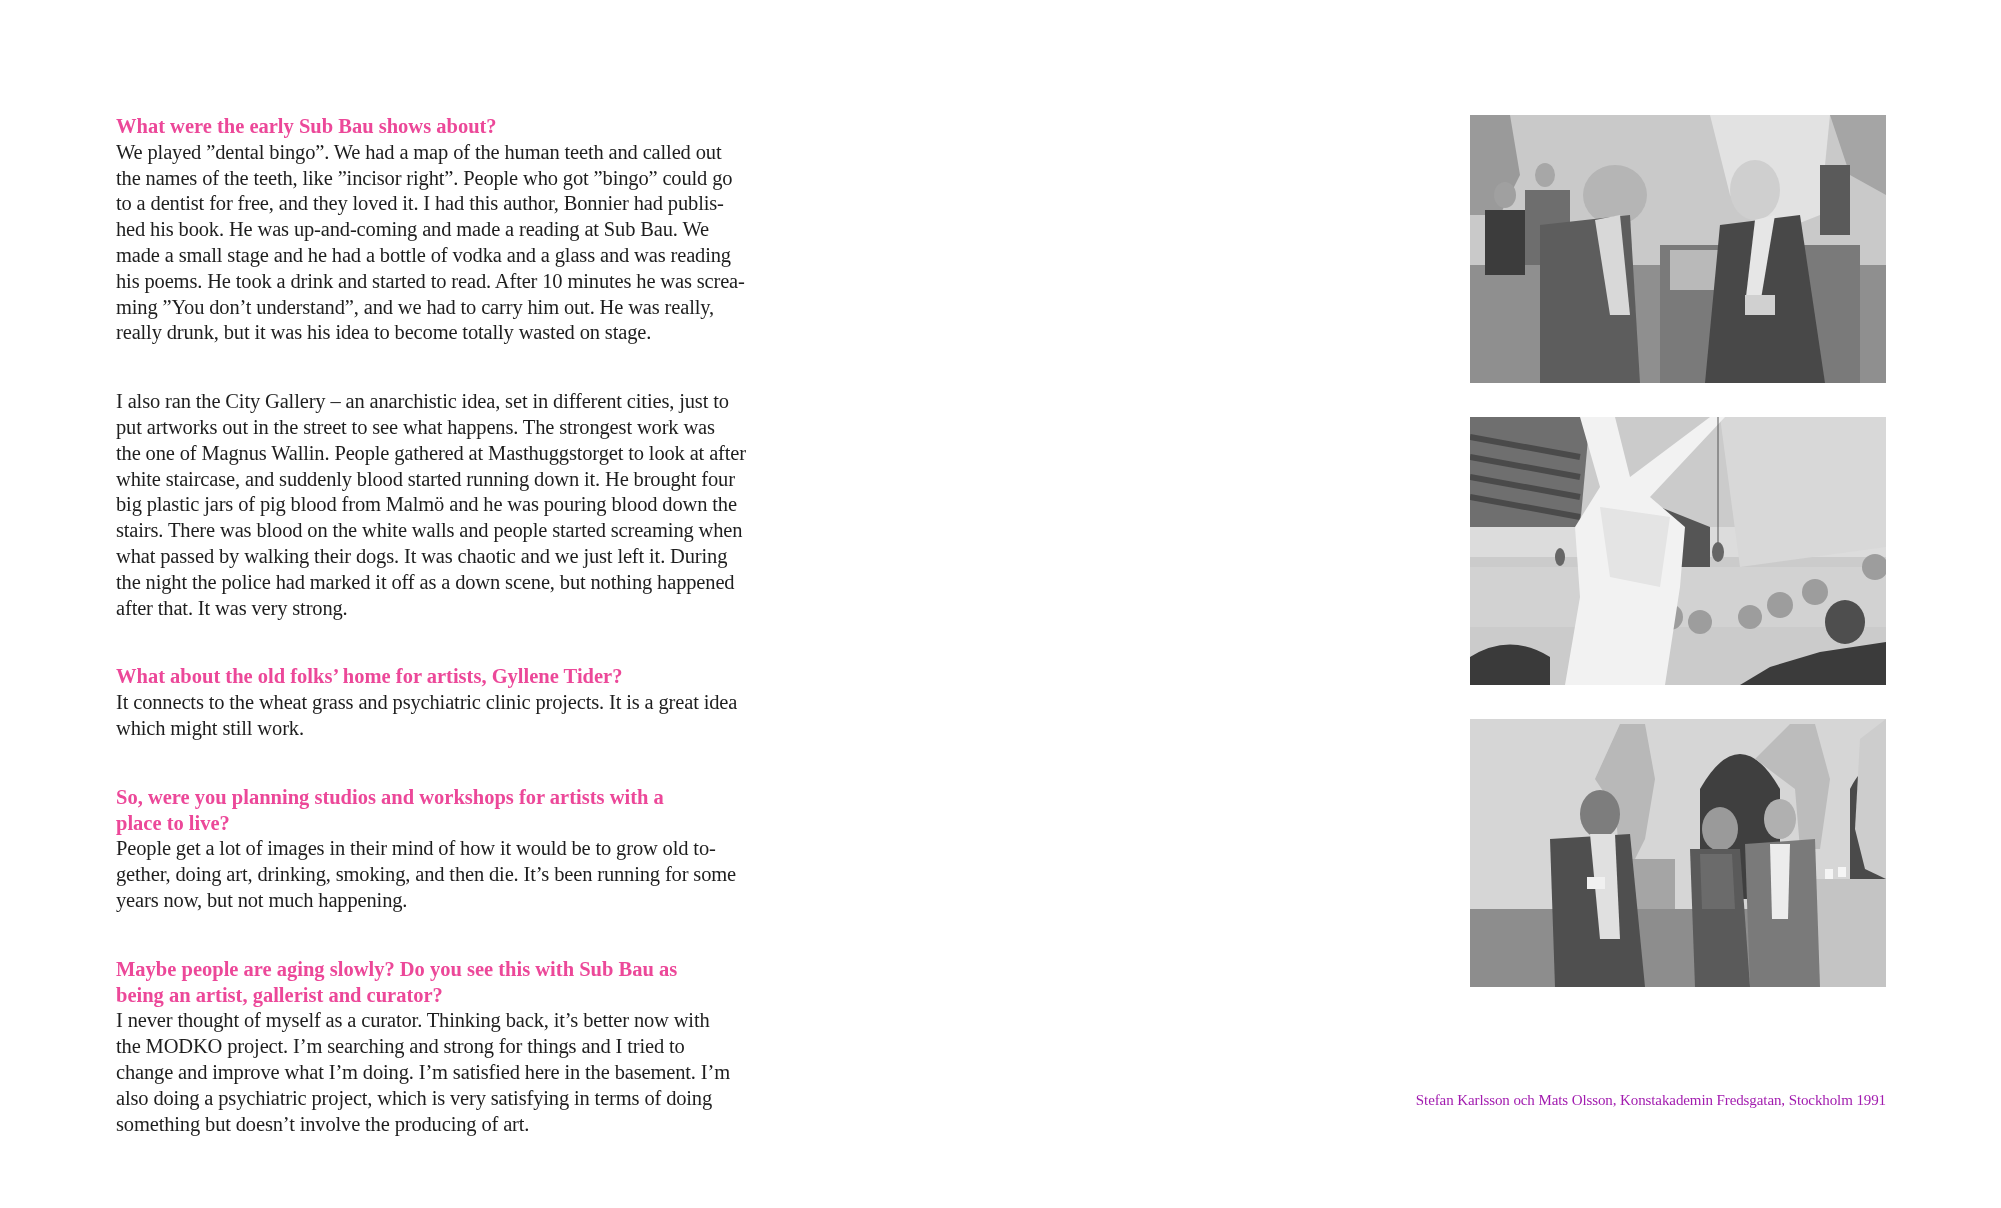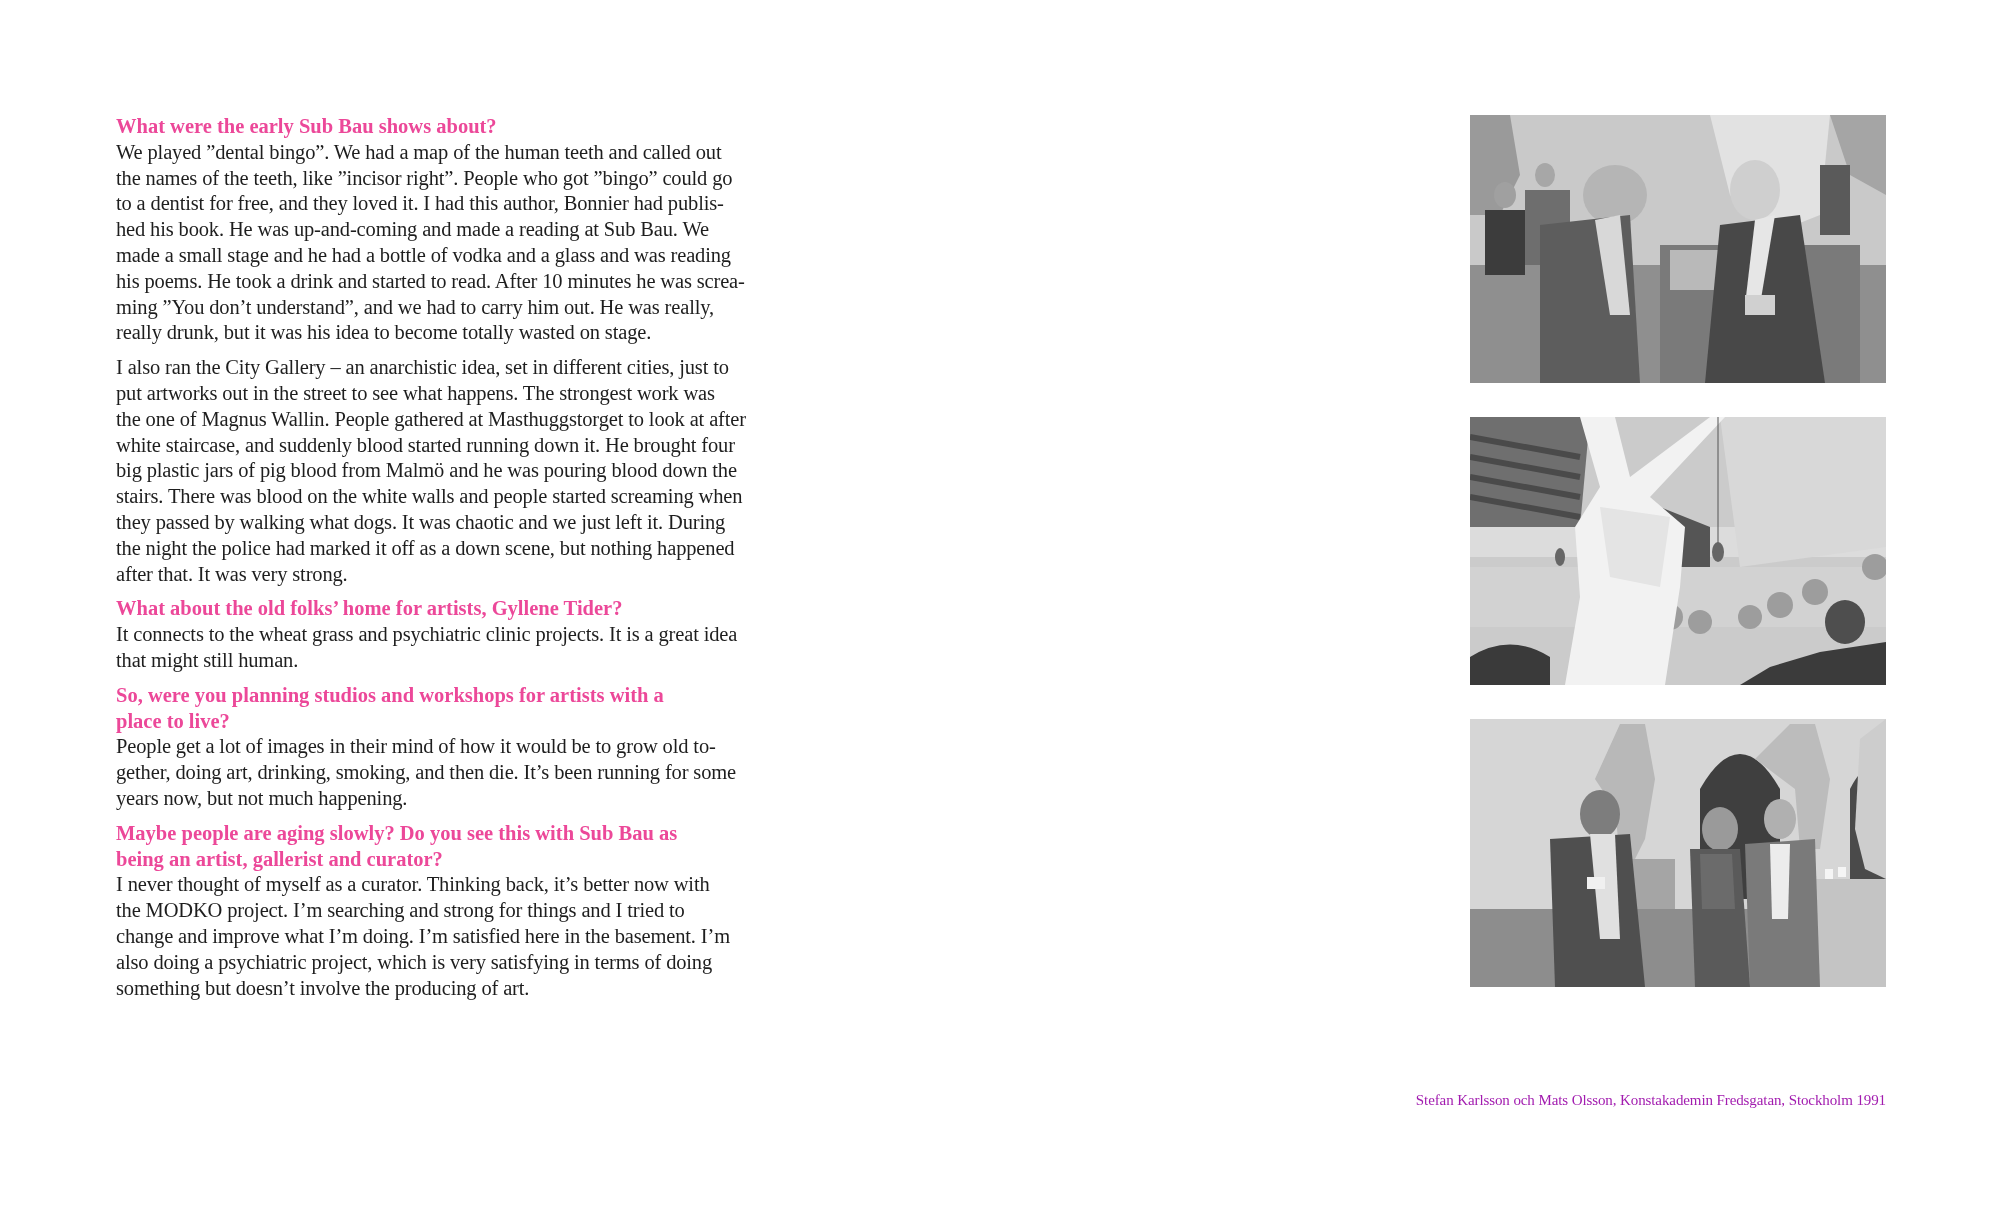--- a/index.html
+++ b/index.html
@@ -35,21 +35,21 @@
     white-space: nowrap;
     letter-spacing: -0.15px;
   }
   .line.heading {
     font-weight: bold;
     font-size: 20.5px;
     color: #ec4899;
     letter-spacing: 0;
   }
   .section { display: block; }
-  .section + .section { margin-top: 9px; }
+  .section + .section { margin-top: 43px; }
 
   .photo {
     position: absolute;
     left: 1470px;
     width: 416px;
     height: 268px;
     overflow: hidden;
     background: #a8a8a8;
   }
   .photo svg { display: block; width: 100%; height: 100%; }
@@ -88,29 +88,29 @@
       <span class="line">really drunk, but it was his idea to become totally wasted on stage.</span>
     </div>
 
     <div class="section">
       <span class="line">I also ran the City Gallery – an anarchistic idea, set in different cities, just to</span>
       <span class="line">put artworks out in the street to see what happens. The strongest work was</span>
       <span class="line">the one of Magnus Wallin. People gathered at Masthuggstorget to look at after</span>
       <span class="line">white staircase, and suddenly blood started running down it. He brought four</span>
       <span class="line">big plastic jars of pig blood from Malmö and he was pouring blood down the</span>
       <span class="line">stairs. There was blood on the white walls and people started screaming when</span>
-      <span class="line">they passed by walking what dogs. It was chaotic and we just left it. During</span>
+      <span class="line">what passed by walking their dogs. It was chaotic and we just left it. During</span>
       <span class="line">the night the police had marked it off as a down scene, but nothing happened</span>
       <span class="line">after that. It was very strong.</span>
     </div>
 
     <div class="section">
       <span class="line heading">What about the old folks’ home for artists, Gyllene Tider?</span>
       <span class="line">It connects to the wheat grass and psychiatric clinic projects. It is a great idea</span>
-      <span class="line">that might still human.</span>
+      <span class="line">which might still work.</span>
     </div>
 
     <div class="section">
       <span class="line heading">So, were you planning studios and workshops for artists with a</span>
       <span class="line heading">place to live?</span>
       <span class="line">People get a lot of images in their mind of how it would be to grow old to-</span>
       <span class="line">gether, doing art, drinking, smoking, and then die. It’s been running for some</span>
       <span class="line">years now, but not much happening.</span>
     </div>
 

